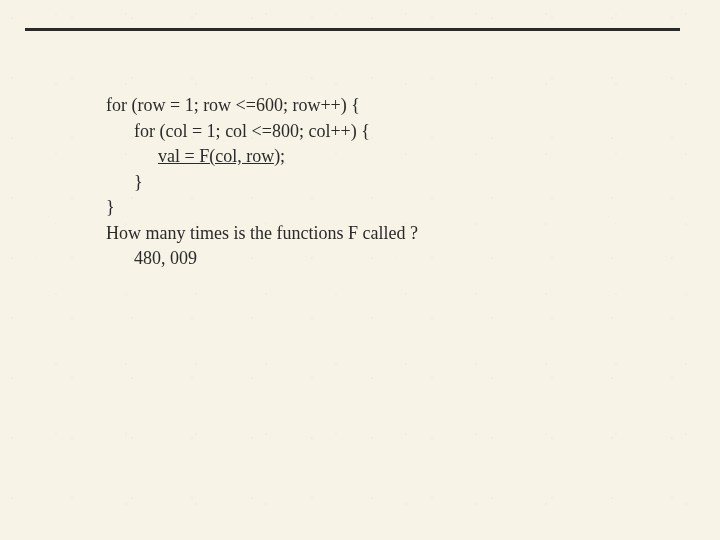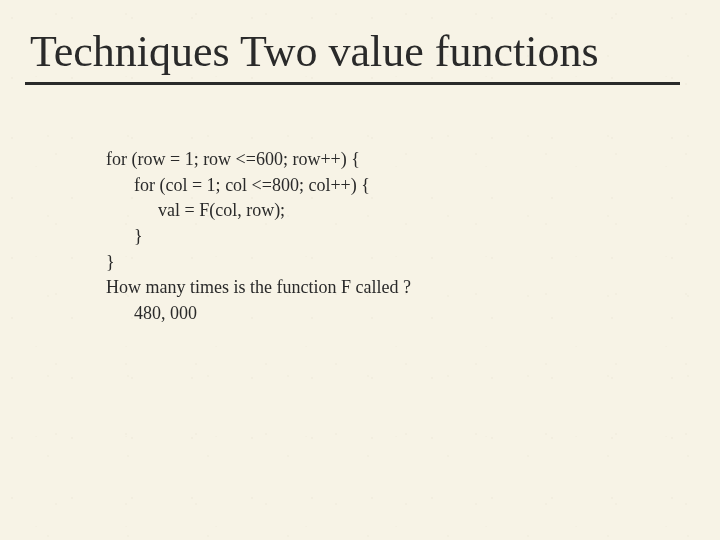--- a/index.html
+++ b/index.html
@@ -48,30 +48,30 @@
       letter-spacing: 0px;
     }
     .content .line {
       display: block;
     }
     .indent-1 {
       padding-left: 28px;
     }
     .indent-2 {
       padding-left: 52px;
+      text-decoration: underline;
     }
   </style>
 </head>
 <body>
 
 <div class="slide">
-  <div class="title">Techniques Two value functions</div>
   <div class="underline"></div>
   <div class="content">
     <span class="line">for (row = 1; row &lt;=600; row++) {</span>
     <span class="line indent-1">for (col = 1; col &lt;=800; col++) {</span>
     <span class="line indent-2">val = F(col, row);</span>
     <span class="line indent-1">}</span>
     <span class="line">}</span>
-    <span class="line">How many times is the function F called ?</span>
-    <span class="line indent-1">480, 000</span>
+    <span class="line">How many times is the functions F called ?</span>
+    <span class="line indent-1">480, 009</span>
   </div>
 </div>
 
 </body></html>

